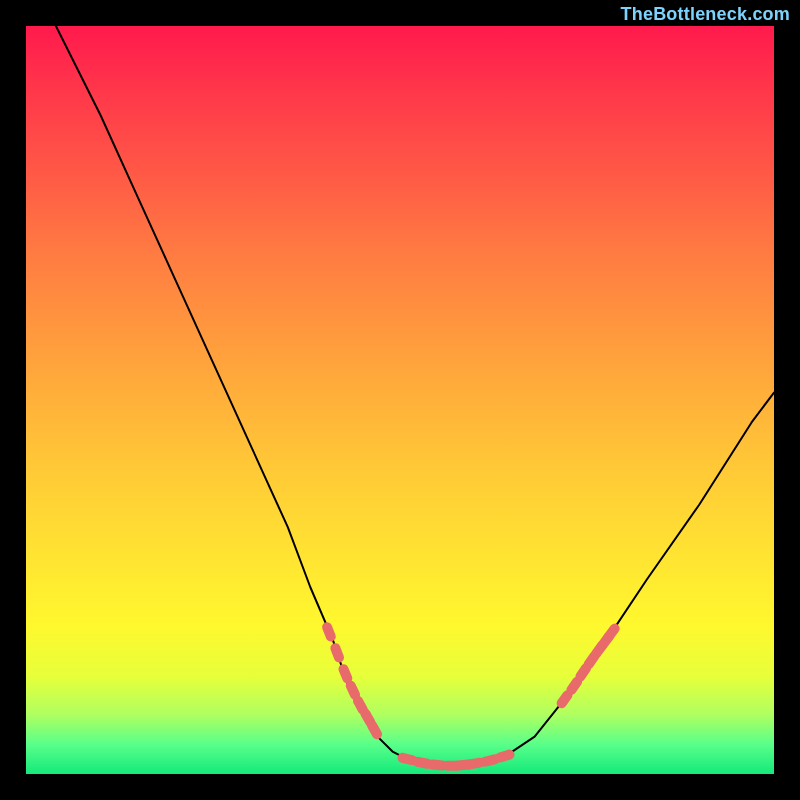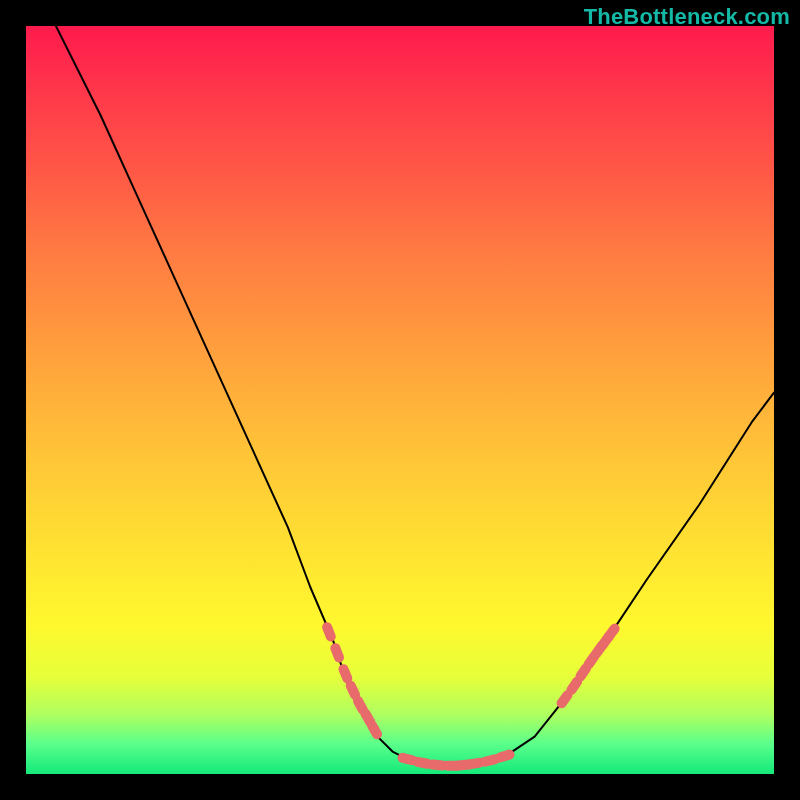--- a/index.html
+++ b/index.html
@@ -45,23 +45,23 @@
     left: 0;
     top: 0;
     width: 748px;
     height: 748px;
   }
   .watermark {
     position: absolute;
     top: 4px;
     right: 10px;
     font-family: Arial, Helvetica, sans-serif;
-    font-size: 22px;
+    font-size: 18px;
     font-weight: bold;
-    color: #14b8a6;
+    color: #7dd3fc;
     letter-spacing: 0.2px;
   }
 </style>
 </head>
 <body>
 
 <div class="frame">
   <div class="plot">
     <svg viewBox="0 0 748 748" preserveAspectRatio="none">
       <g id="curve-layer">

